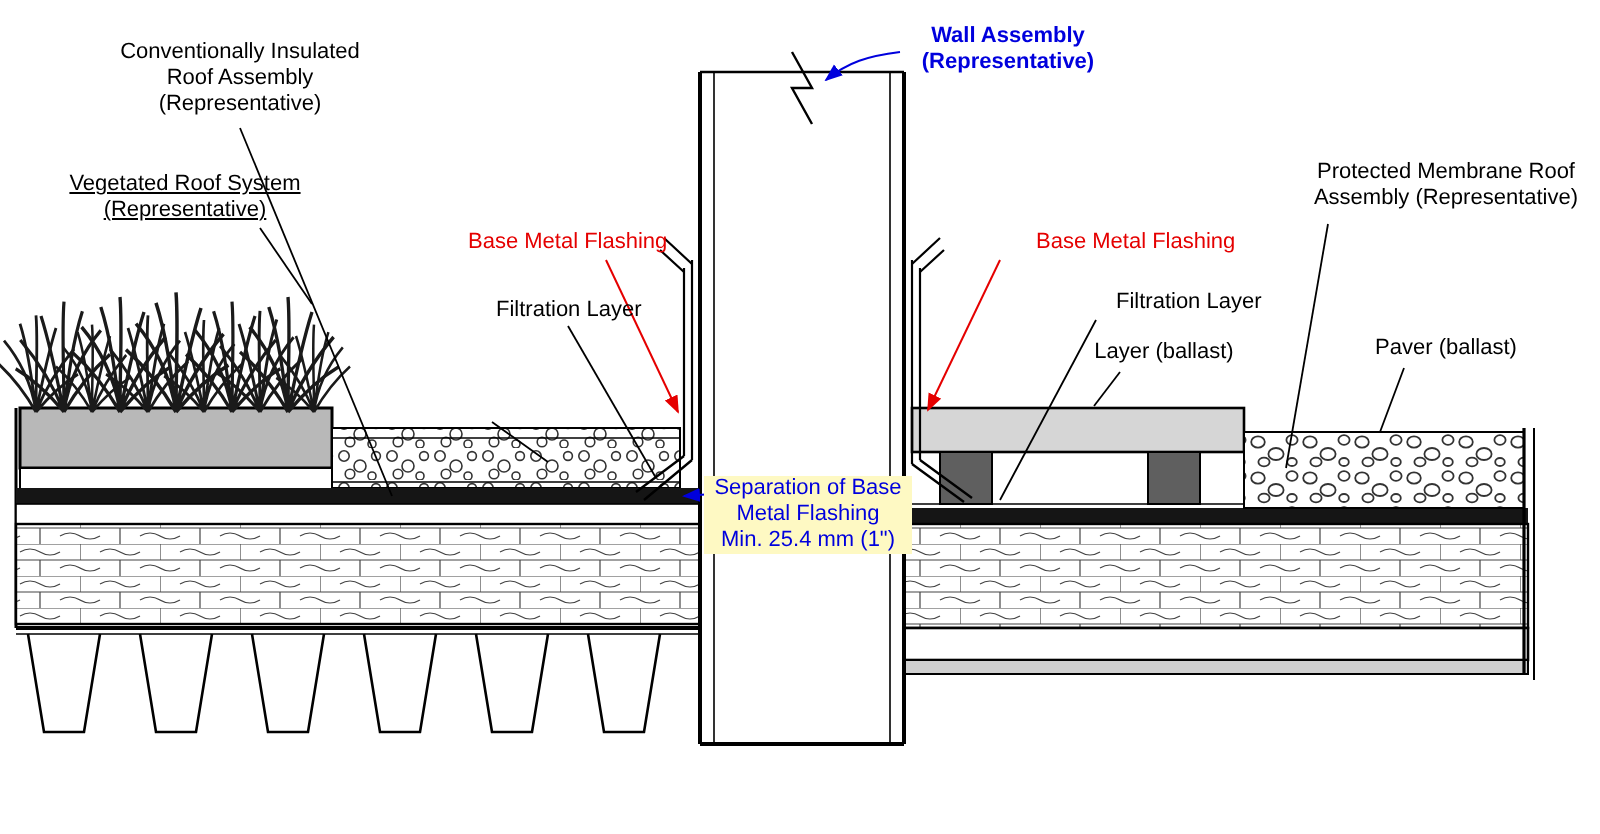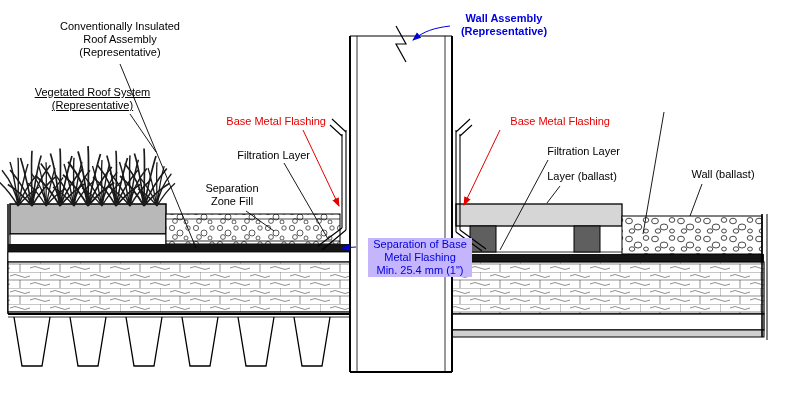--- a/index.html
+++ b/index.html
@@ -5,24 +5,24 @@
   html,body{margin:0;padding:0;background:#fff;}
   .canvas{
     position:relative;width:800px;height:417px;background:#ffffff;
     font-family:"Liberation Sans",sans-serif;overflow:hidden;
   }
   .canvas svg{position:absolute;left:0;top:0;}
   .lbl{
     position:absolute;font-size:11px;line-height:13px;color:#000;
     white-space:pre-line;text-align:center;pointer-events:none;
   }
-  .lbl-left{text-align:right;}
+  .lbl-left{text-align:left;margin-left:28px;}
   .blue{color:#0000dd;}
   .red{color:#e50000;}
-  .bgwhite{background:#c4b5fd;padding:0 2px;margin-left:16px;}
+  .bgwhite{background:#fef9c3;padding:0 2px;}
 </style>
 </head>
 <body>
 
 <div class="canvas">
 
   <svg width="800" height="417" viewBox="0 0 800 417">
     <defs>
       <pattern id="insul" width="40" height="16" patternUnits="userSpaceOnUse">
         <rect width="40" height="16" fill="#ffffff"></rect>
@@ -167,25 +167,25 @@
 (Representative)</div>
 
   <div class="lbl lbl-left red" style="left:206px;top:115px;width:120px;">Base Metal Flashing</div>
 
   <div class="lbl lbl-left red" style="left:490px;top:115px;width:120px;">Base Metal Flashing</div>
 
   <div class="lbl lbl-left" style="left:220px;top:149px;width:90px;">Filtration Layer</div>
 
   <div class="lbl lbl-left" style="left:530px;top:145px;width:90px;">Filtration Layer</div>
 
-  <div class="lbl" style="left:196px;top:182px;width:72px;">Separation
-Zone Fill</div>
 
   <div class="lbl blue bgwhite" style="left:352px;top:238px;width:100px;">Separation of Base
 Metal Flashing
 Min. 25.4 mm (1")</div>
 
   <div class="lbl" style="left:538px;top:170px;width:88px;">Layer (ballast)</div>
 
-  <div class="lbl" style="left:682px;top:168px;width:82px;">Wall (ballast)</div>
+  <div class="lbl" style="left:682px;top:168px;width:82px;">Paver (ballast)</div>
 
+  <div class="lbl" style="left:652px;top:80px;width:142px;">Protected Membrane Roof
+Assembly (Representative)</div>
 
 </div>
 
 </body></html>

